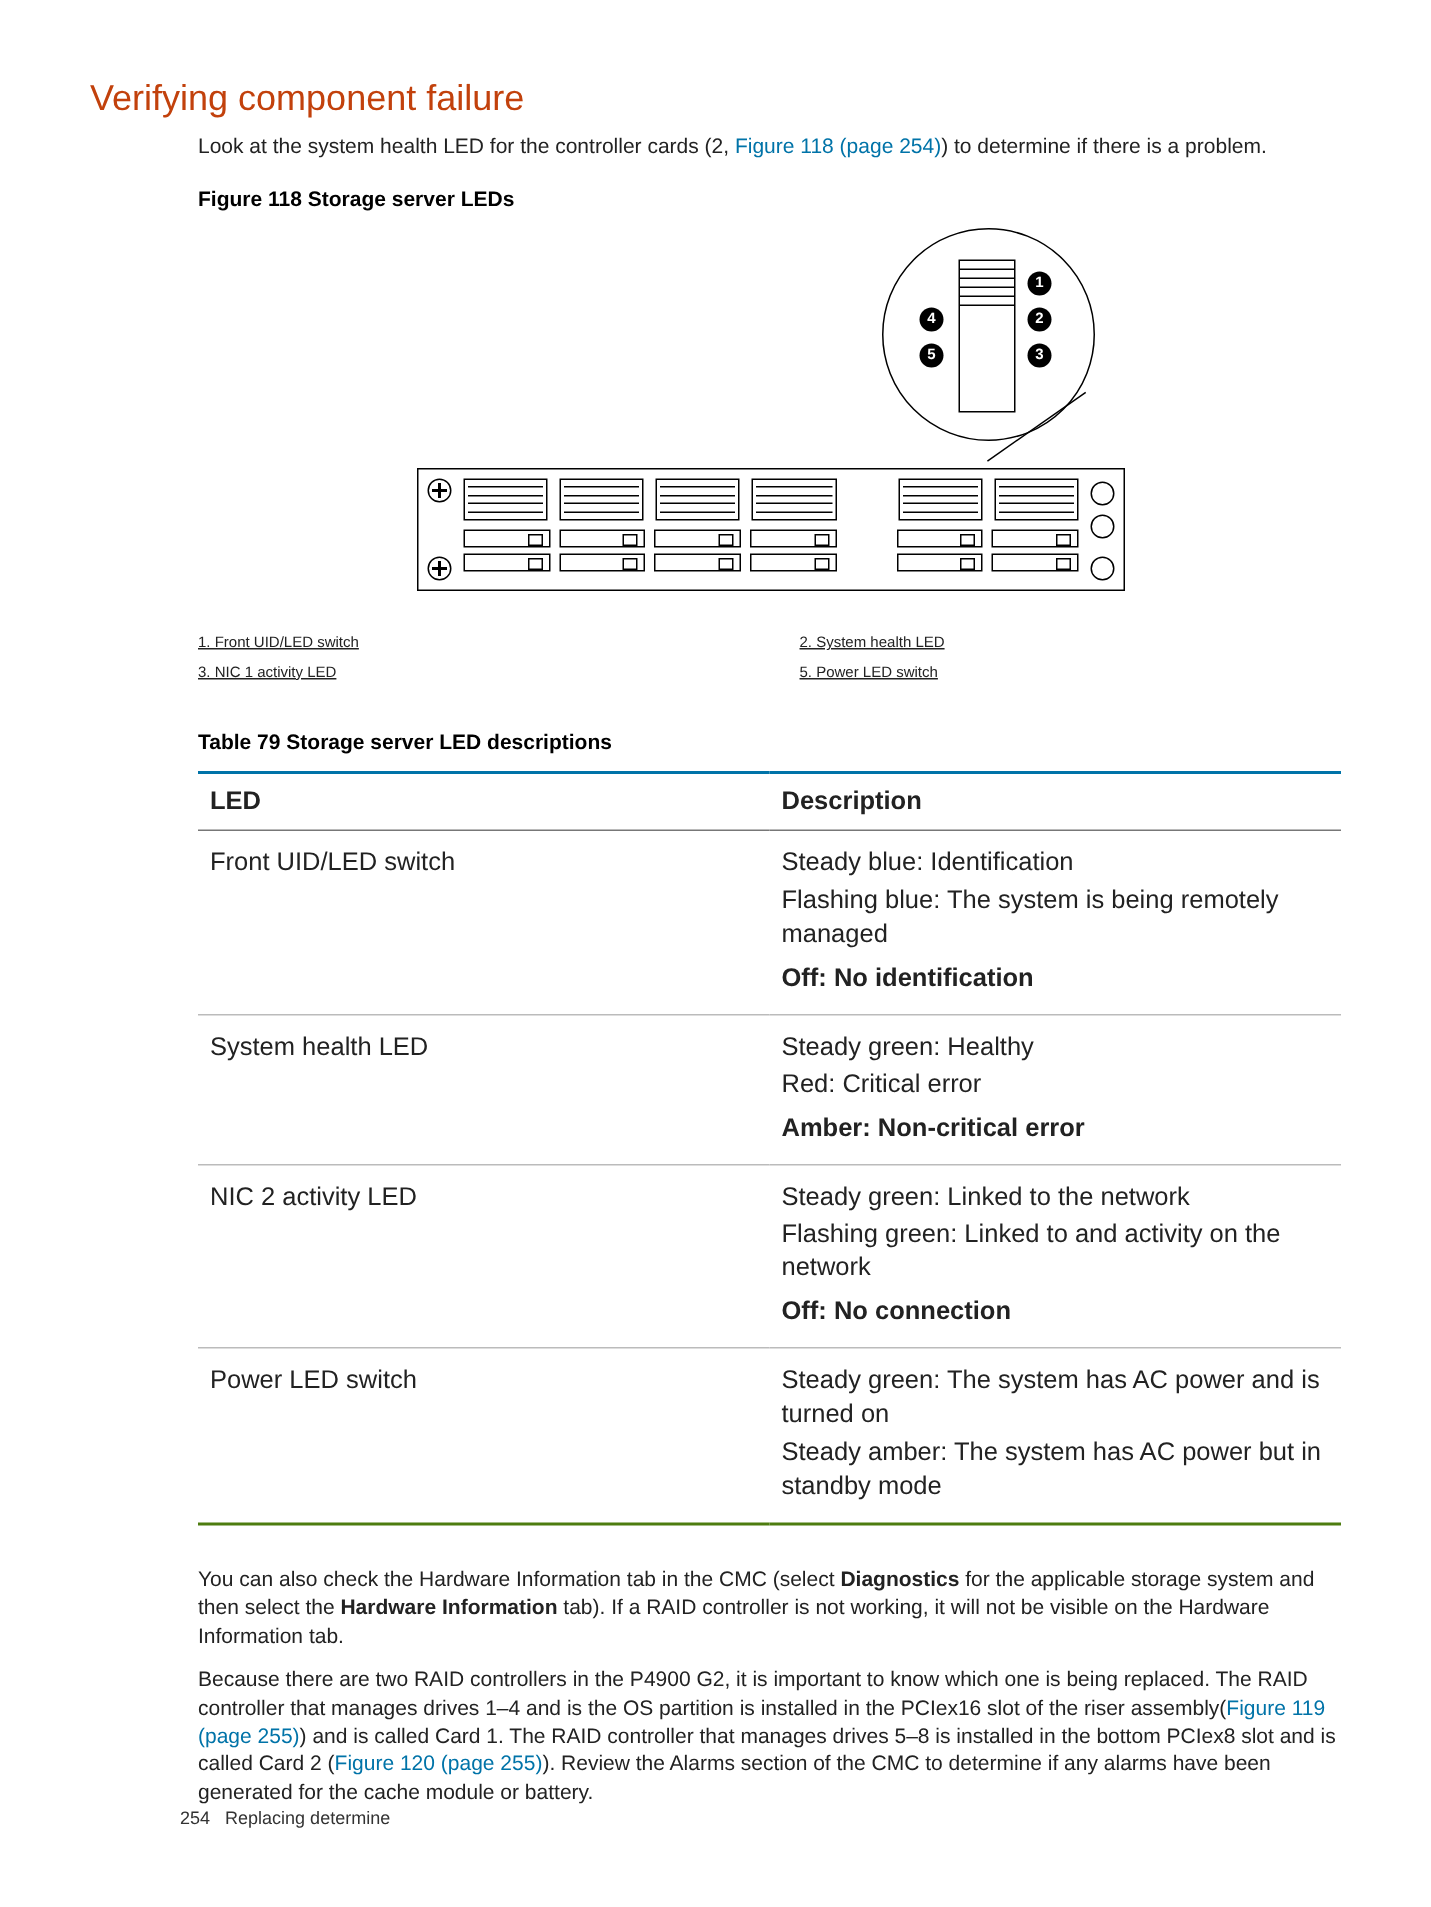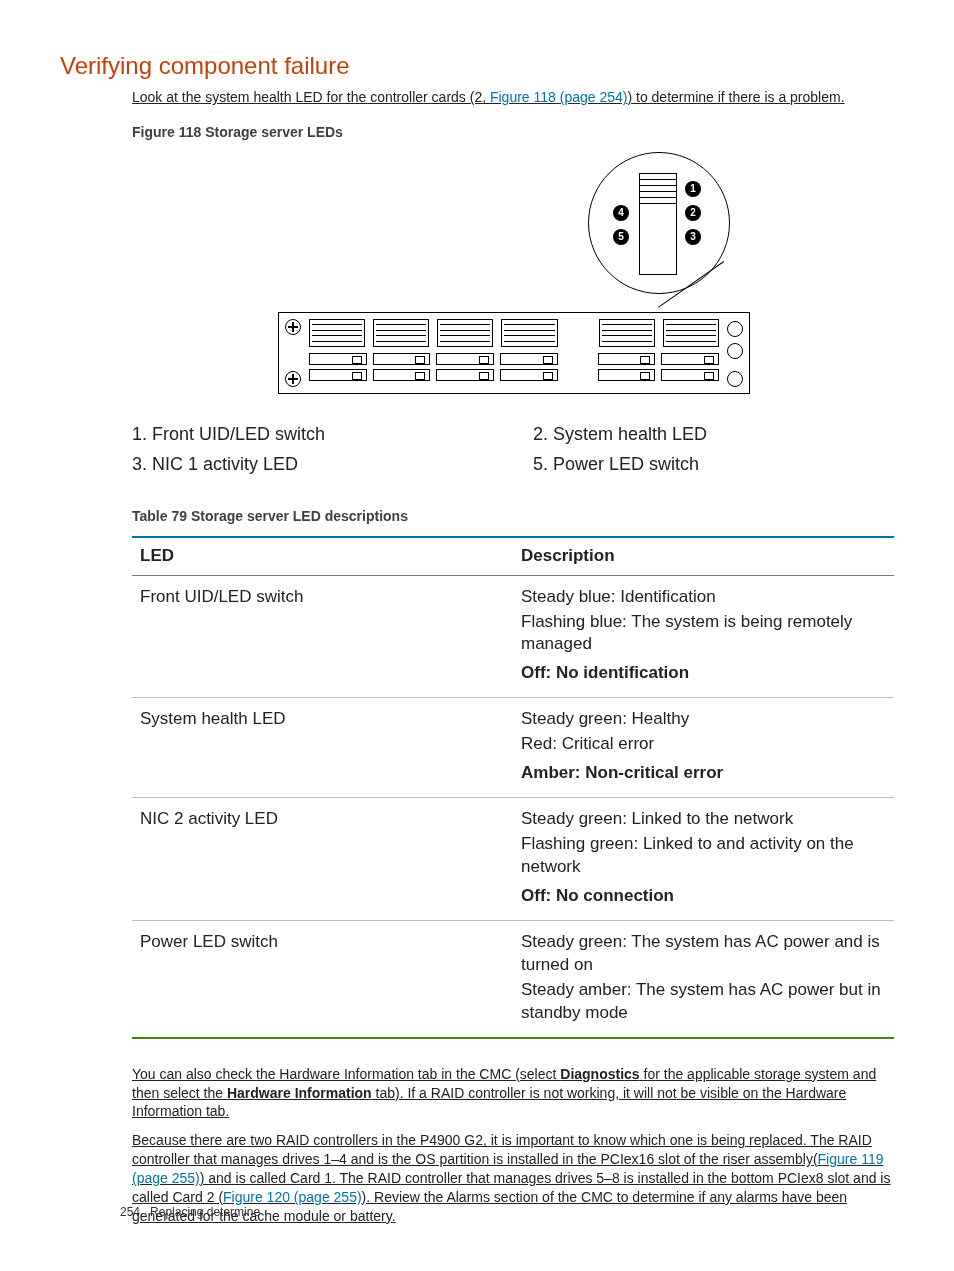--- a/index.html
+++ b/index.html
@@ -14,48 +14,48 @@
   }
   h2.section-title {
     color: #c2410c;
     font-weight: normal;
     font-size: 24px;
     margin: 0 0 6px 0;
   }
   .indent {
     margin-left: 72px;
   }
-  p { margin: 0 0 10px 0; text-decoration: underline; }
+  p { margin: 0 0 10px 0; }
   a.xref {
     color: #0073a8;
     text-decoration: none;
   }
   .figure-caption, .table-caption {
-    color: #404040;
+    color: #000000;
     font-weight: bold;
     font-size: 14px;
     margin: 16px 0 10px 0;
   }
   .figure-box {
     margin: 10px 0 30px 0;
   }
   .figure-art {
     border: 0;
     width: 470px;
     height: 250px;
     margin: 0 auto 20px auto;
     position: relative;
   }
   .legend-grid {
     display: grid;
     grid-template-columns: 1fr 1fr;
     gap: 6px 40px;
     margin-bottom: 16px;
   }
-  .legend-item { font-size: 18px; }
+  .legend-item { font-size: 10px; text-decoration: underline; }
   table.data {
     border-collapse: collapse;
     width: 100%;
     font-size: 17px;
     margin-bottom: 26px;
   }
   table.data th {
     text-align: left;
     font-weight: bold;
     border-top: 2px solid #0073a8;

